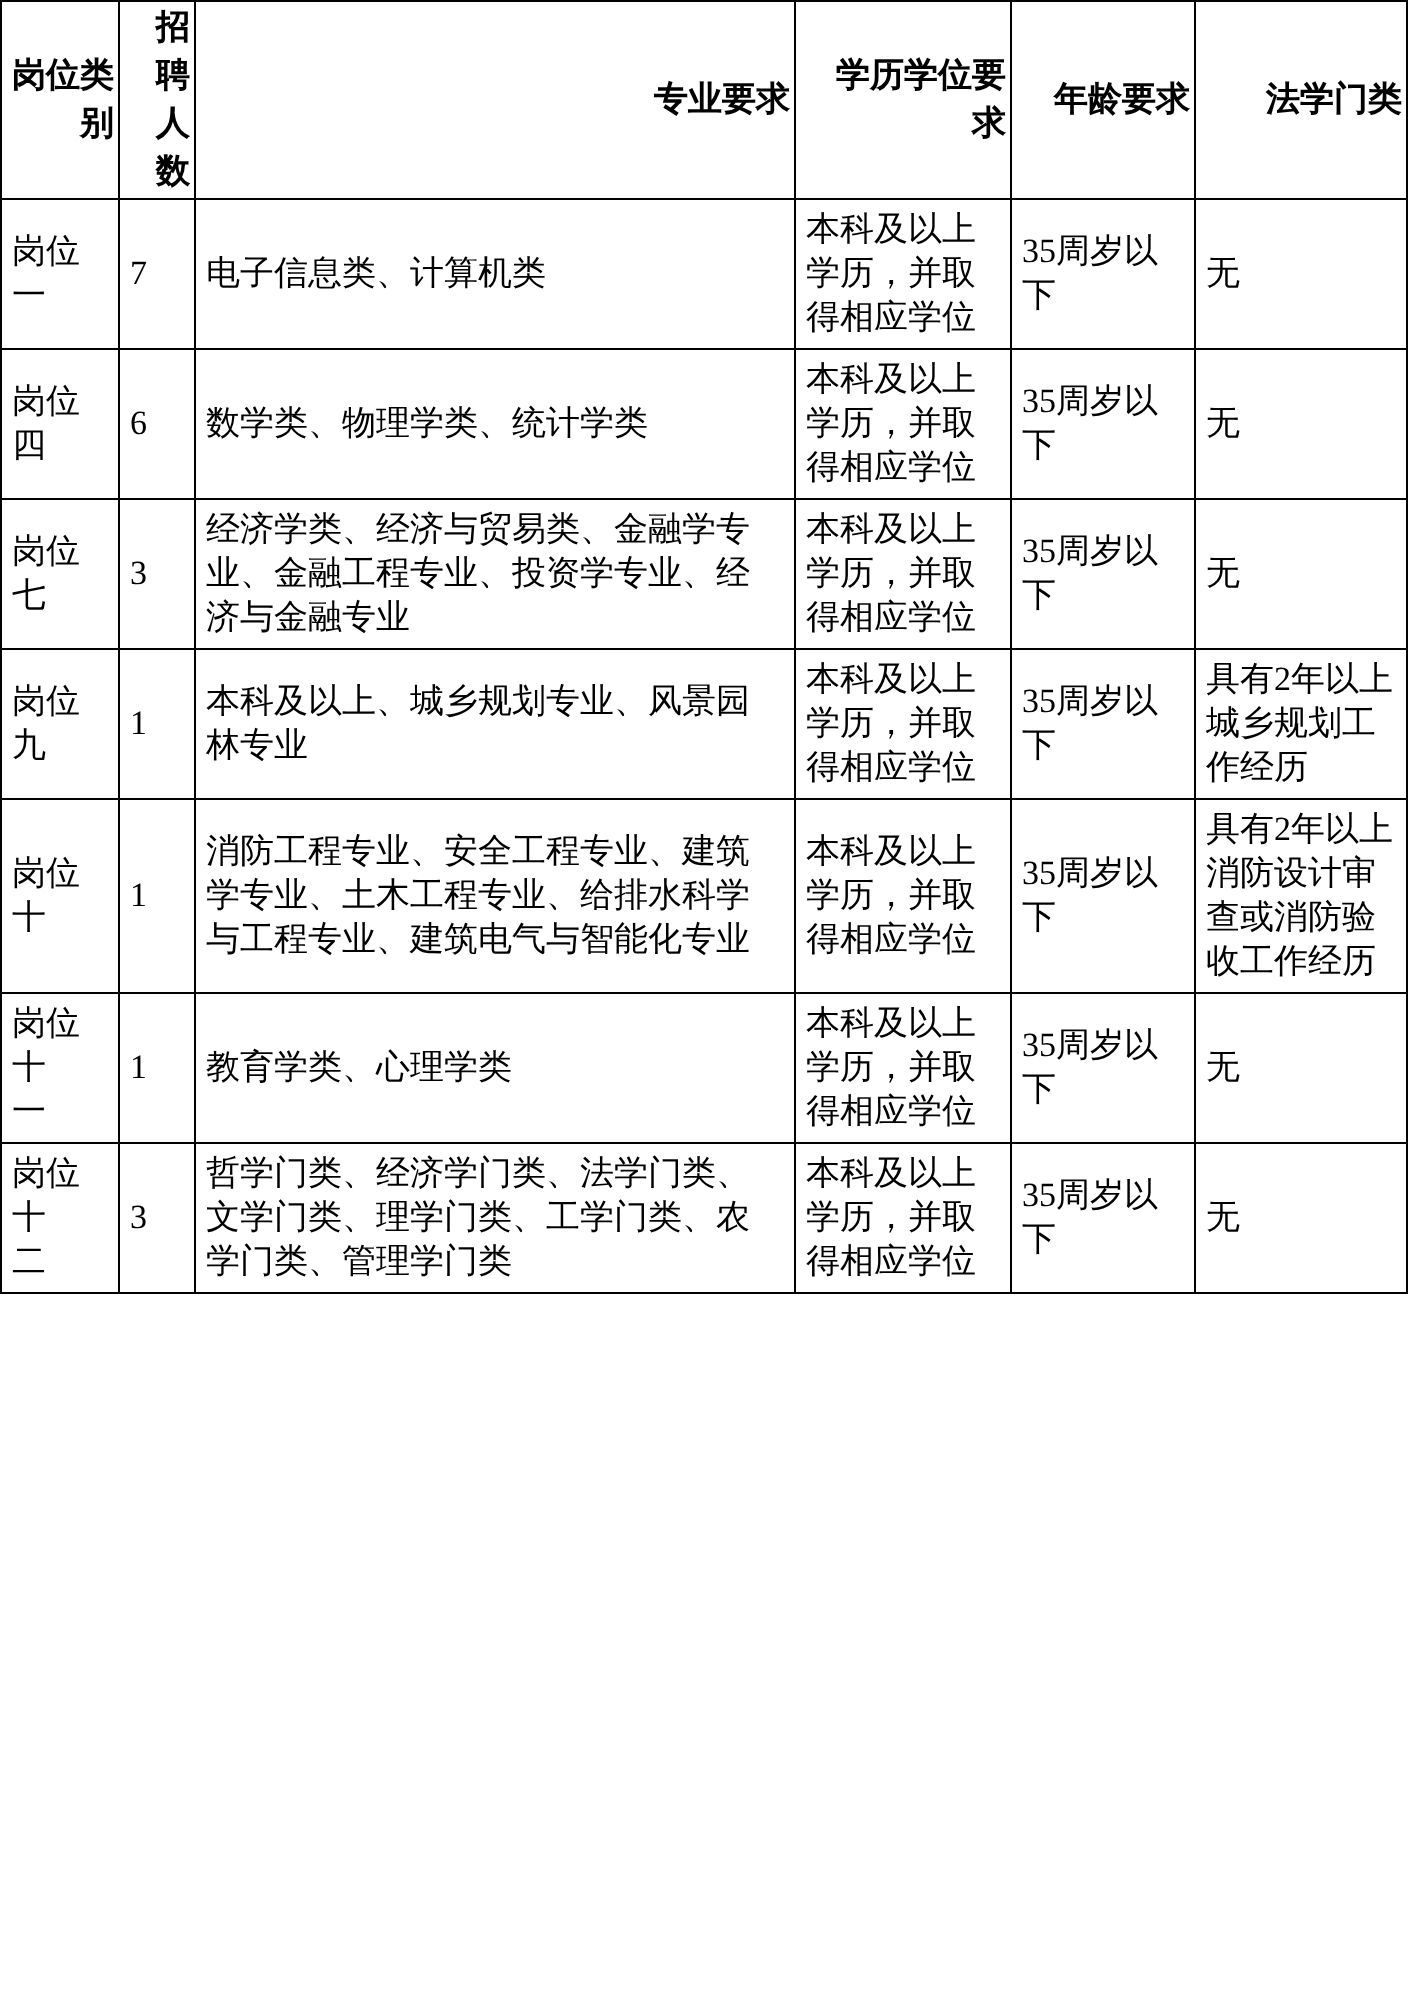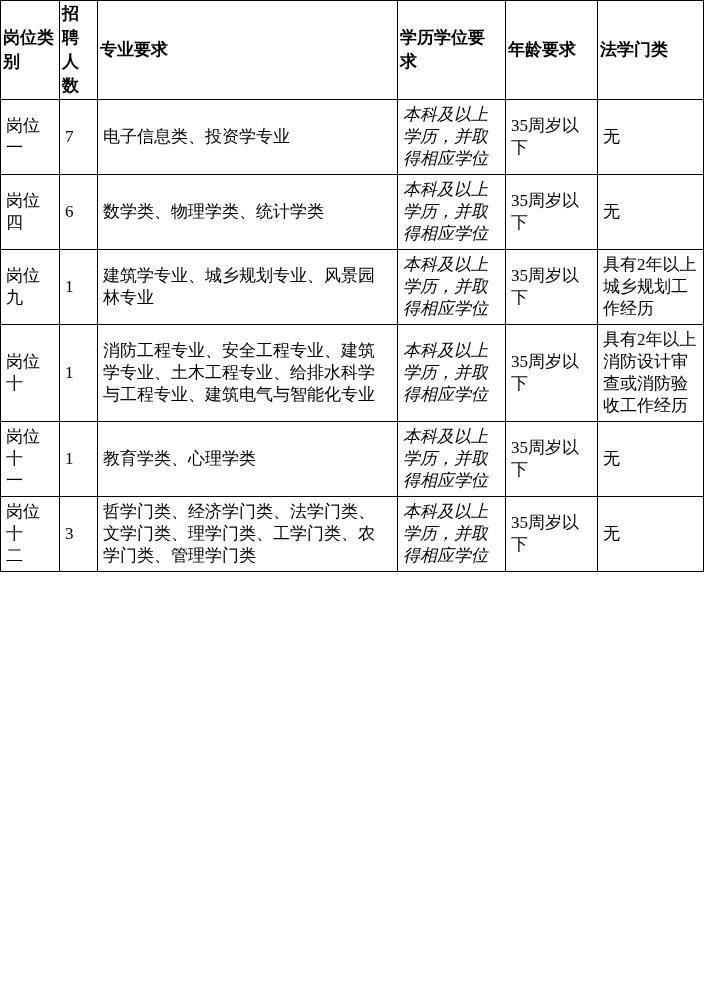--- a/index.html
+++ b/index.html
@@ -25,31 +25,31 @@
     line-height: 22px;
     vertical-align: middle;
     white-space: pre-line;
     overflow: hidden;
     padding: 2px 4px 2px 5px;
     text-align: left;
     font-weight: normal;
   }
   table.job-table thead th {
     font-weight: bold;
-    text-align: left;
+    text-align: right;
     height: 50px;
     line-height: 24px;
     padding: 1px 2px;
   }
   table.job-table tbody tr { height: 75px; }
   table.job-table tbody tr.tall { height: 97px; }
   td.cell-category { text-align: center; padding: 2px 1px; }
   td.cell-count    { text-align: center; padding: 2px 1px; }
   td.cell-major    { padding: 2px 14px 2px 5px; }
-  td.cell-education{ padding: 2px 6px 2px 5px; font-style: italic; }
+  td.cell-education{ padding: 2px 6px 2px 5px; }
   td.cell-age      { padding: 2px 4px 2px 5px; }
   td.cell-other    { padding: 2px 4px 2px 5px; }
   col.c-category { width: 59px; }
   col.c-count    { width: 38px; }
   col.c-major    { width: 300px; }
   col.c-education{ width: 108px; }
   col.c-age      { width: 92px; }
   col.c-other    { width: 106px; }
 </style>
 </head>
@@ -74,43 +74,56 @@
       <th>学历学位要
 求</th>
       <th>年龄要求</th>
       <th>法学门类</th>
     </tr>
   </thead>
   <tbody>
     <tr>
       <td class="cell-category">岗位一</td>
       <td class="cell-count">7</td>
-      <td class="cell-major">电子信息类、投资学专业</td>
+      <td class="cell-major">电子信息类、计算机类</td>
       <td class="cell-education">本科及以上
 学历，并取
 得相应学位</td>
       <td class="cell-age">35周岁以
 下</td>
       <td class="cell-other">无</td>
     </tr>
     <tr>
       <td class="cell-category">岗位四</td>
       <td class="cell-count">6</td>
       <td class="cell-major">数学类、物理学类、统计学类</td>
       <td class="cell-education">本科及以上
 学历，并取
 得相应学位</td>
       <td class="cell-age">35周岁以
 下</td>
       <td class="cell-other">无</td>
     </tr>
     <tr>
+      <td class="cell-category">岗位七</td>
+      <td class="cell-count">3</td>
+      <td class="cell-major">经济学类、经济与贸易类、金融学专
+业、金融工程专业、投资学专业、经
+济与金融专业</td>
+      <td class="cell-education">本科及以上
+学历，并取
+得相应学位</td>
+      <td class="cell-age">35周岁以
+下</td>
+      <td class="cell-other">无</td>
+    </tr>
+    <tr>
       <td class="cell-category">岗位九</td>
       <td class="cell-count">1</td>
-      <td class="cell-major">建筑学专业、城乡规划专业、风景园
+      <td class="cell-major">本科及以上、城乡规划专业、风景园
 林专业</td>
       <td class="cell-education">本科及以上
 学历，并取
 得相应学位</td>
       <td class="cell-age">35周岁以
 下</td>
       <td class="cell-other">具有2年以上
 城乡规划工
 作经历</td>
     </tr>

